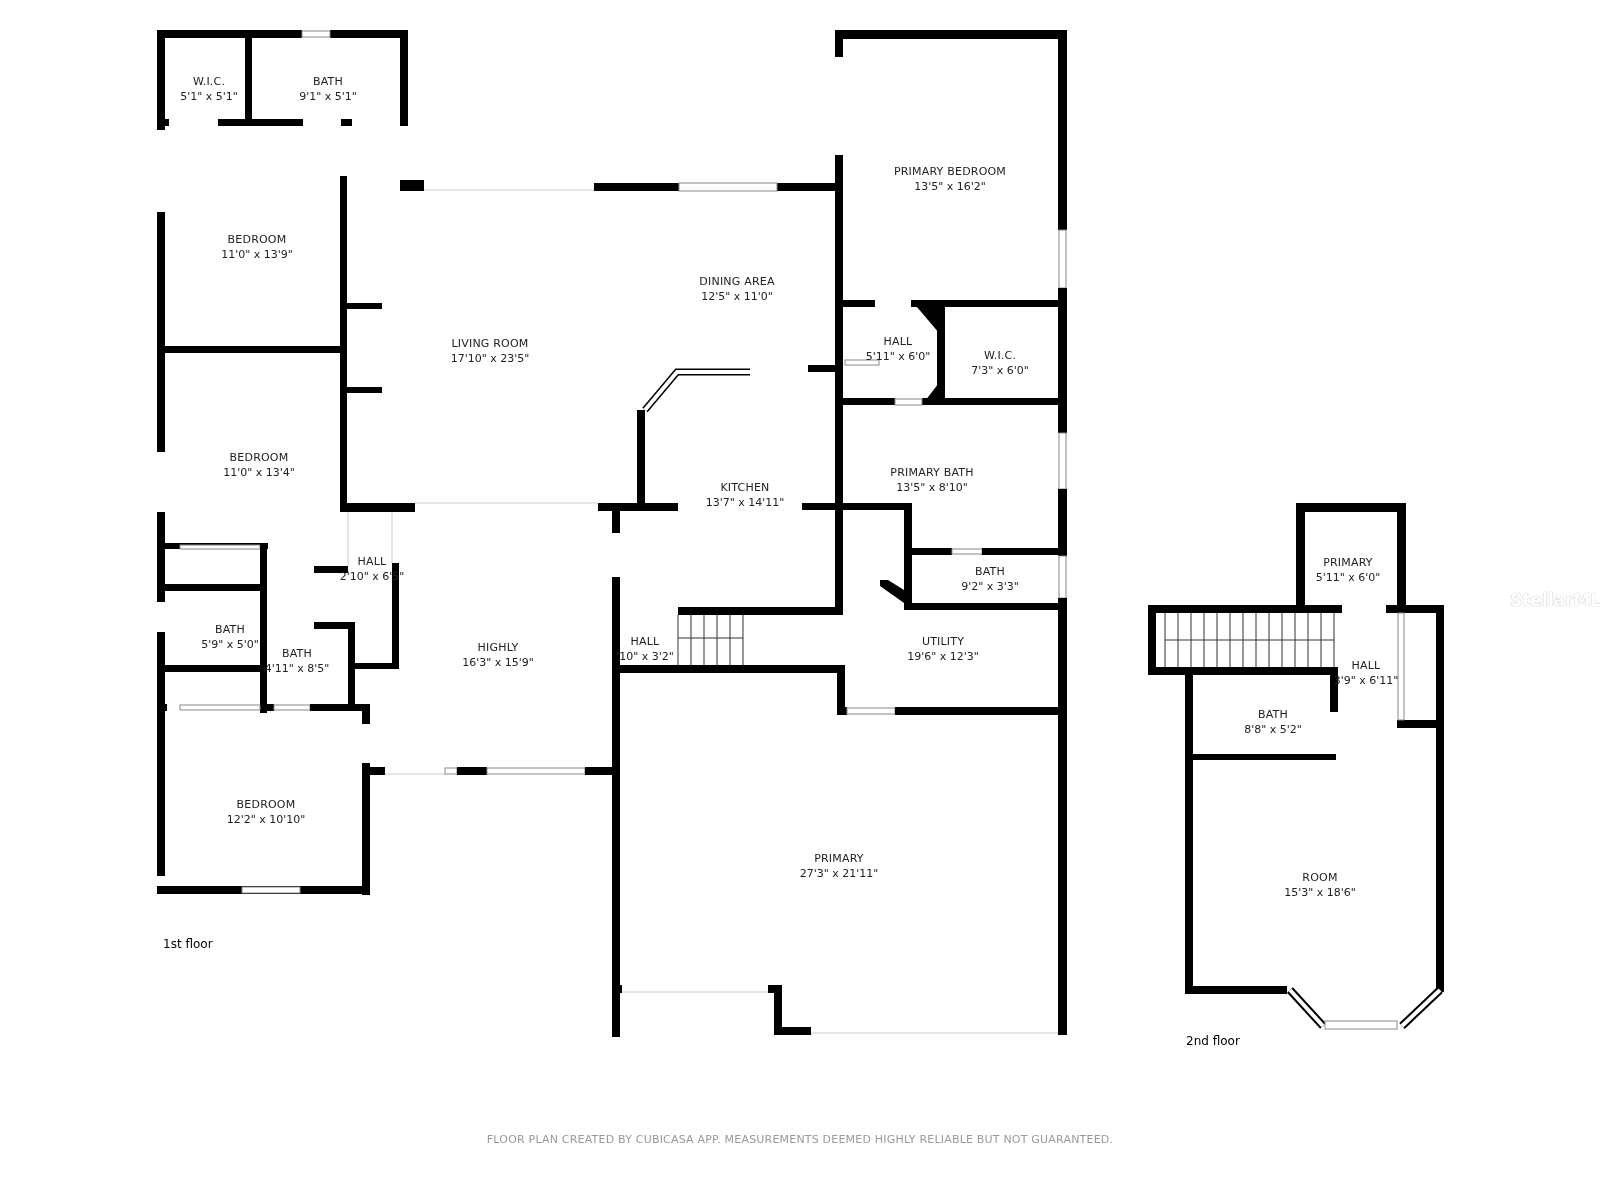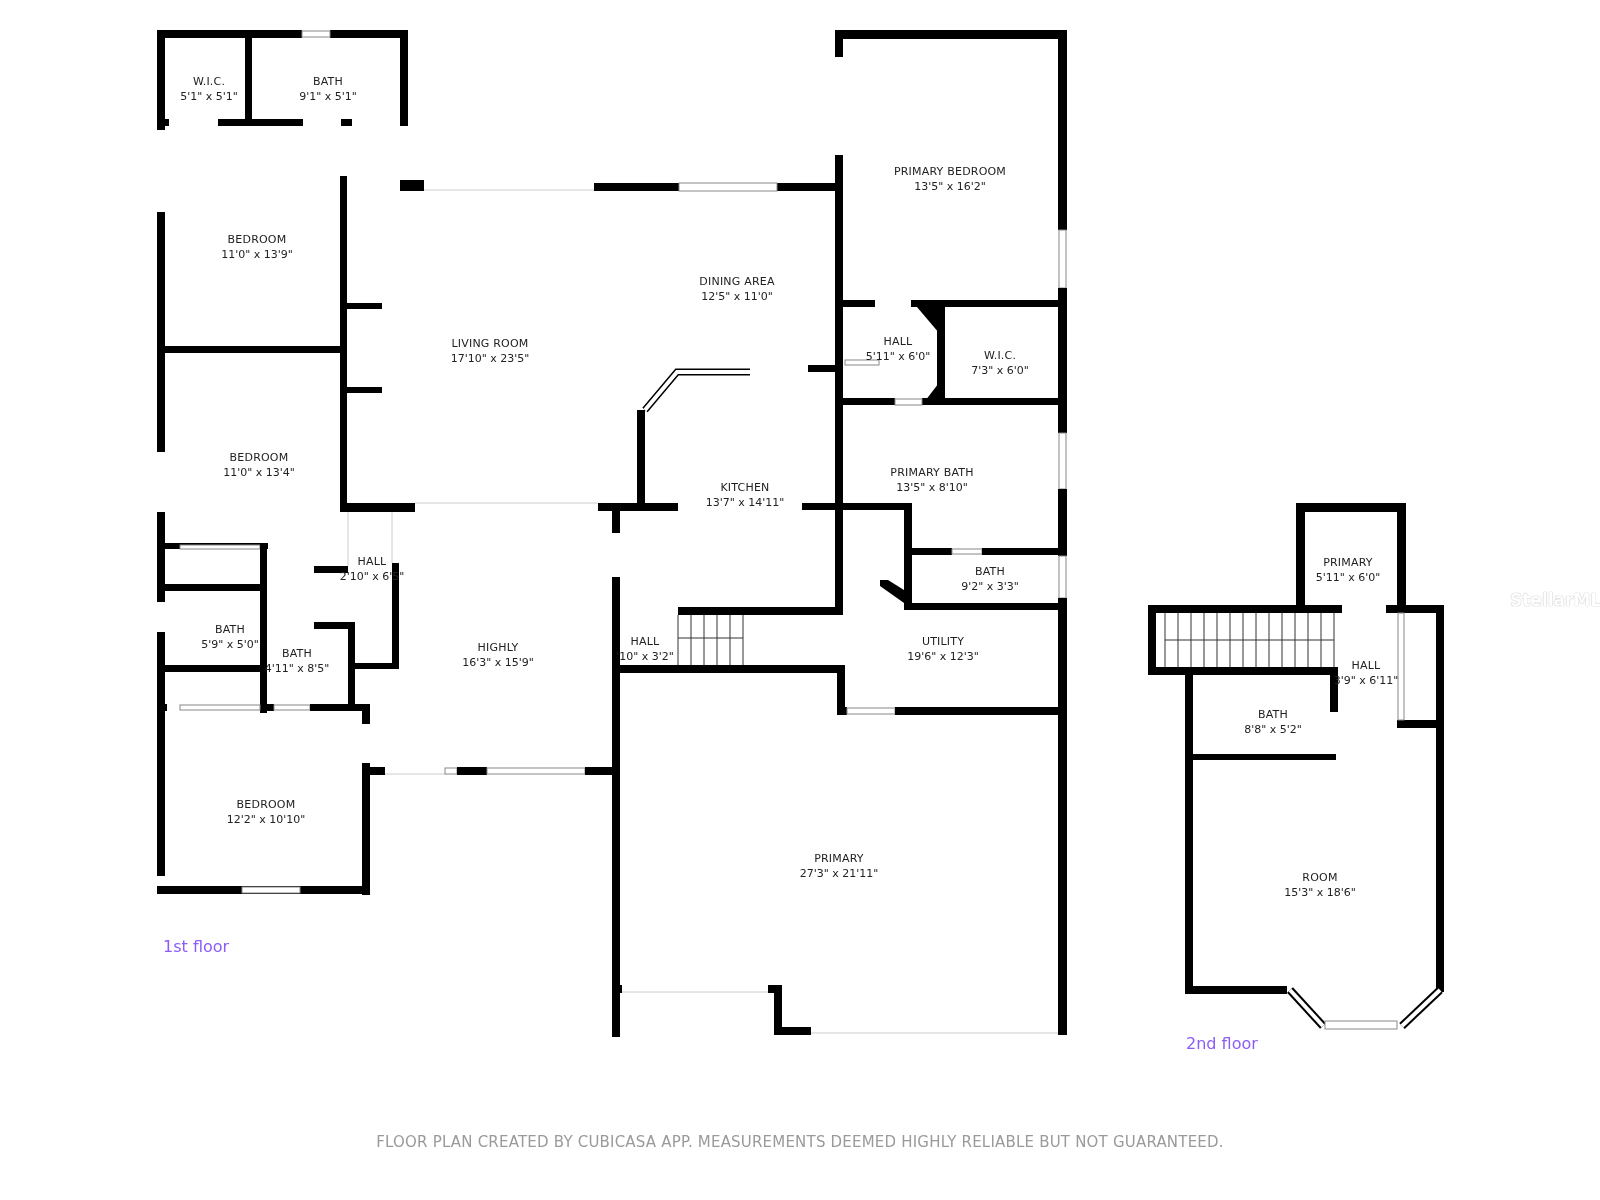--- a/index.html
+++ b/index.html
@@ -4,22 +4,22 @@
 <style>
   html, body { margin:0; padding:0; background:#ffffff; }
   body { width:1600px; height:1200px; position:relative; overflow:hidden; font-family:"DejaVu Sans", sans-serif; }
   #plan { position:absolute; left:0; top:0; width:1600px; height:1200px; }
   .wall { fill:#000; }
   .win { fill:#fff; stroke:#888; stroke-width:1; }
   .open { stroke:#ccc; stroke-width:1; fill:none; }
   .label { position:absolute; text-align:center; color:#222; font-size:11px; line-height:15px; transform:translateX(-50%); white-space:nowrap; }
   .label .name { display:block; letter-spacing:0.2px; }
   .label .dim { display:block; }
-  .floor-label { position:absolute; font-size:16px; color:#8b5cf6; }
-  .footer { position:absolute; left:0; width:1600px; top:1133px; text-align:center; font-size:15px; color:#9a9a9a; letter-spacing:0.2px; }
+  .floor-label { position:absolute; font-size:12px; color:#000000; }
+  .footer { position:absolute; left:0; width:1600px; top:1133px; text-align:center; font-size:11px; color:#9a9a9a; letter-spacing:0.2px; }
   .watermark { position:absolute; left:1510px; top:590px; font-size:17px; color:#fff; text-shadow:0 0 1px #bbb, 0 0 1px #bbb; font-weight:bold; }
   .stair line { stroke:#333; stroke-width:1; }
 </style>
 </head>
 <body>
 
 <svg id="plan" viewBox="0 0 1600 1200" xmlns="http://www.w3.org/2000/svg">
   <g>
 
     <rect class="wall" x="157" y="30" width="8" height="100"></rect>

